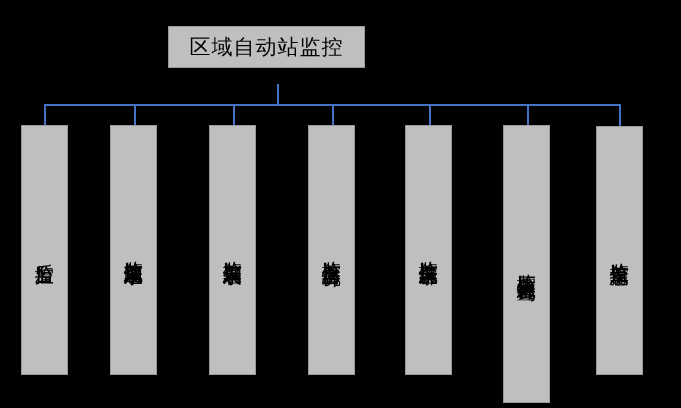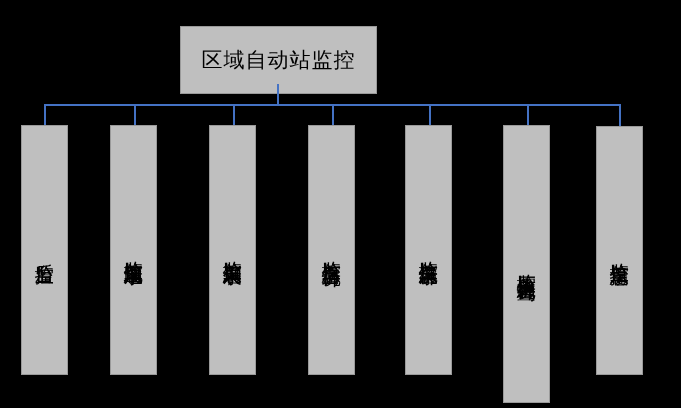--- a/index.html
+++ b/index.html
@@ -50,21 +50,21 @@
     white-space: nowrap;
     letter-spacing: 1px;
     display: block;
   }
 </style>
 </head>
 <body>
 
 <div id="canvas">
 
-  <div class="node node-root" style="left:180px; top:26px; width:197px; height:68px;">
+  <div class="node node-root" style="left:168px; top:26px; width:197px; height:42px;">
     <span>区域自动站监控</span>
   </div>
 
   <div class="conn conn-v" style="left:277px; top:84px; height:22px;"></div>
   <div class="conn conn-h" style="left:44px; top:104px; width:577px;"></div>
 
   <div class="conn conn-v" style="left:44px; top:104px; height:22px;"></div>
   <div class="conn conn-v" style="left:134px; top:104px; height:22px;"></div>
   <div class="conn conn-v" style="left:233px; top:104px; height:22px;"></div>
   <div class="conn conn-v" style="left:332px; top:104px; height:22px;"></div>

